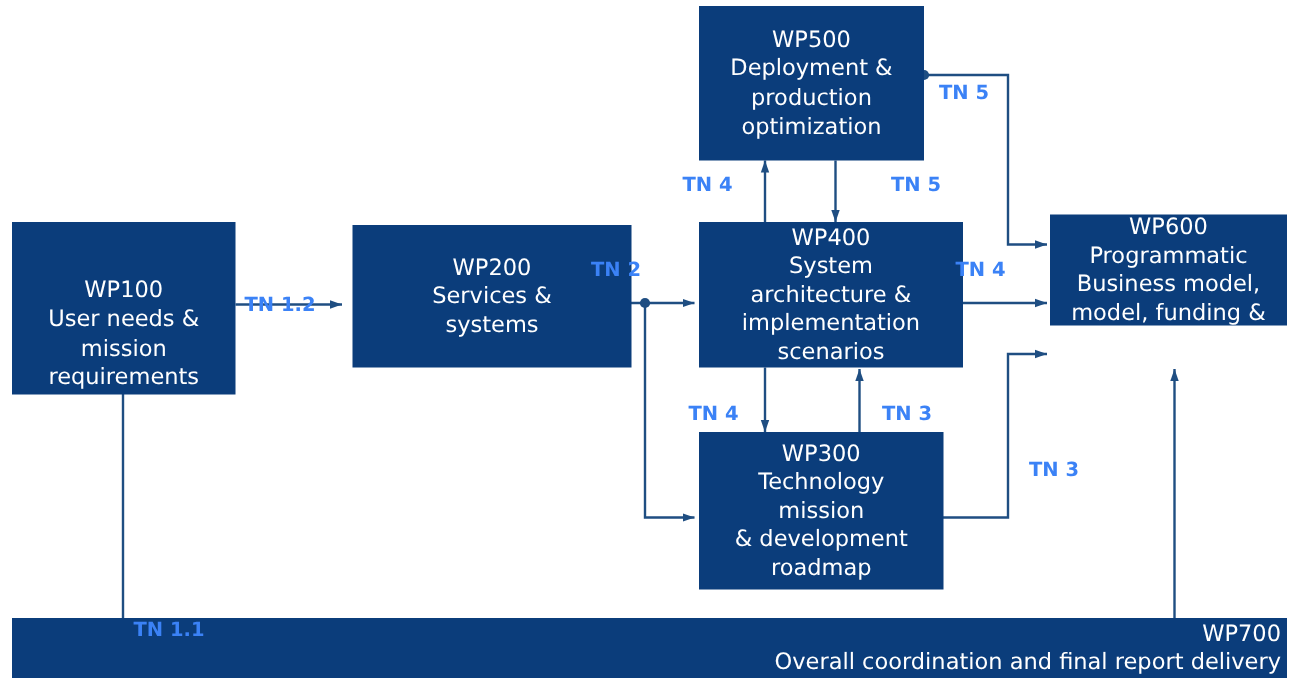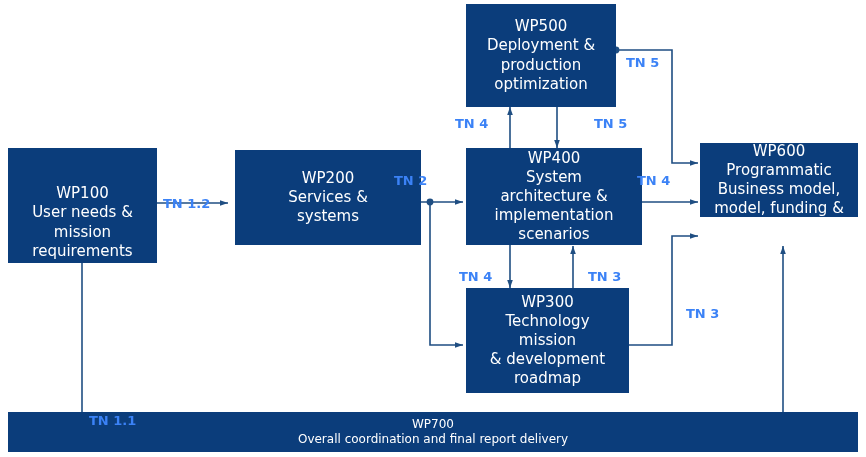--- a/index.html
+++ b/index.html
@@ -28,21 +28,22 @@
     line-height: 1.28;
     box-sizing: border-box;
     padding: 2px 4px;
     z-index: 3;
   }
   .wp-box .wp-line {
     display: block;
     white-space: nowrap;
   }
   #wp700 {
-    font-size: 12px;
+    font-size: 15px;
+    align-items: flex-end;
   }
   svg.wires {
     position: absolute;
     left: 0;
     top: 0;
     width: 866px;
     height: 457px;
     z-index: 1;
   }
   .tn-label {

